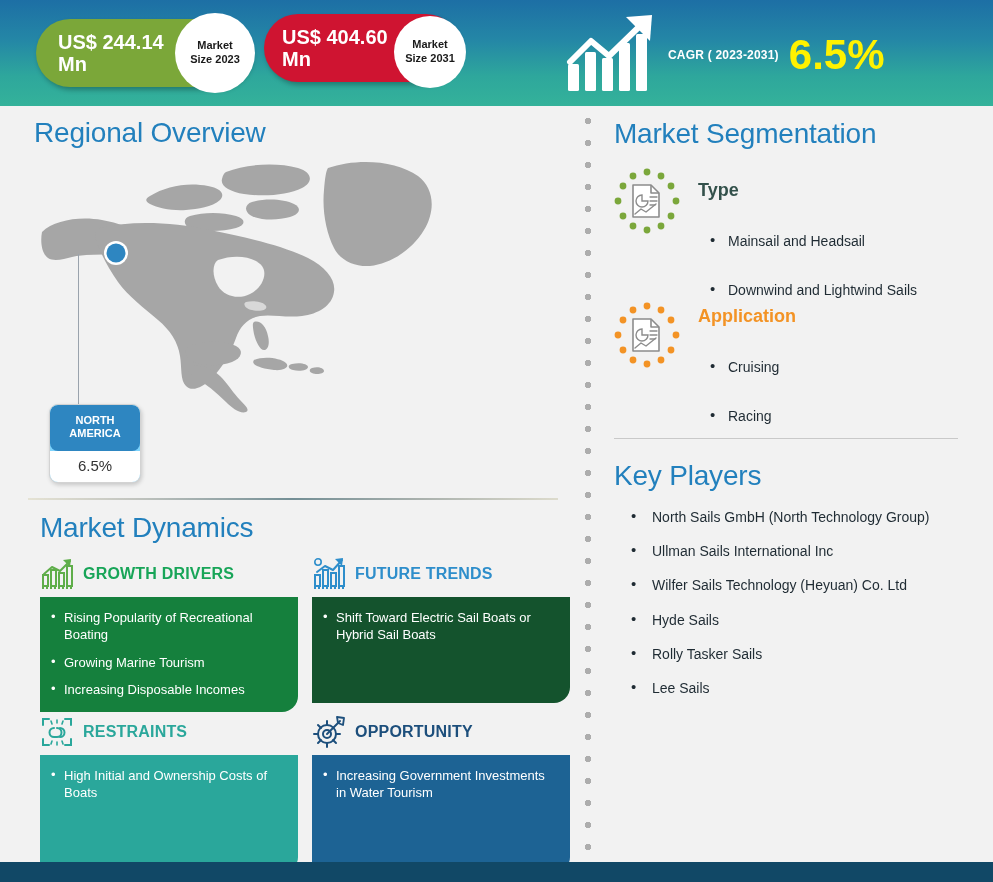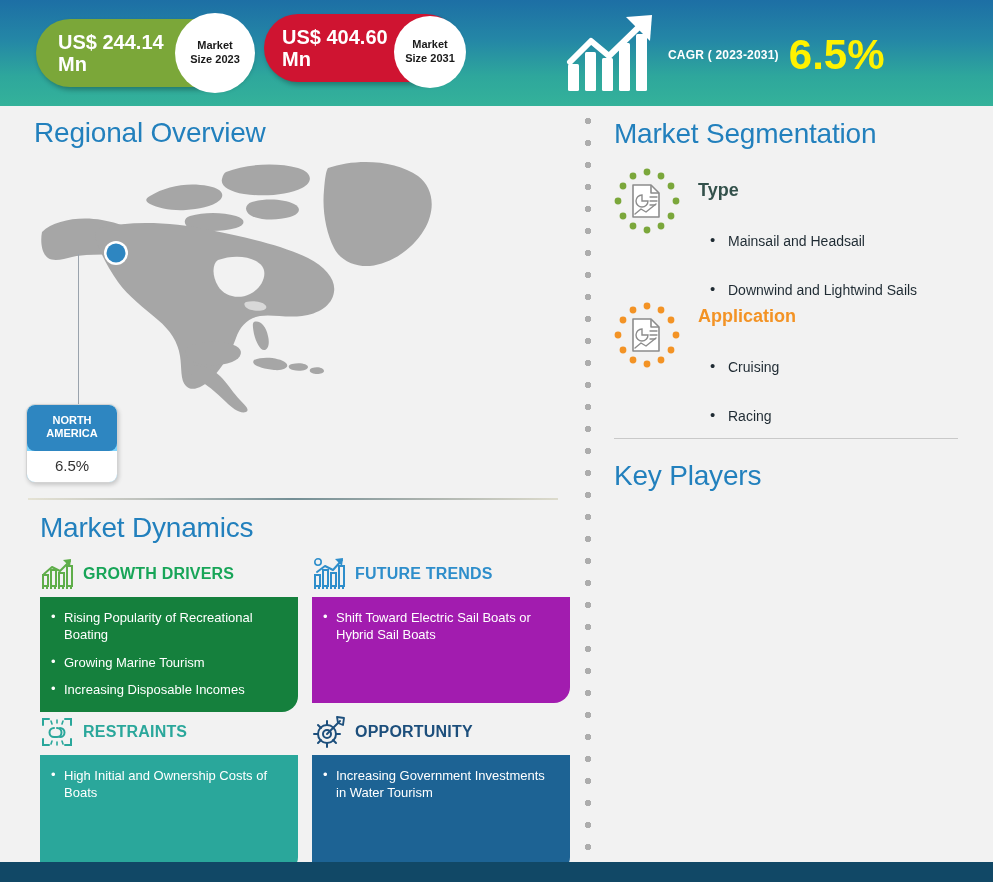--- a/index.html
+++ b/index.html
@@ -96,21 +96,21 @@
   .map-area { position: absolute; left: 40px; top: 48px; width: 400px; height: 260px; }
   .map-area svg { display: block; }
   .leader-line {
     position: absolute;
     left: 78px; top: 148px;
     width: 1px; height: 158px;
     background: #9aa3ad;
   }
   .callout {
     position: absolute;
-    left: 26px; top: 298px;
+    left: 49px; top: 298px;
     width: 92px;
     border-radius: 9px;
     background: #7dd3fc;
     border: 1px solid #d3d3d3;
     box-shadow: 1px 2px 4px rgba(0,0,0,0.18);
     overflow: hidden;
   }
   .callout-head {
     background: #2e86c1;
     color: #ffffff;
@@ -183,21 +183,21 @@
   }
   .dyn-box li:last-child { margin-bottom: 0; }
   .dyn-box li::before {
     content: "\2022";
     position: absolute;
     left: 1px; top: -1px;
     font-size: 13px;
     color: #ffffff;
   }
   .box-green { background: #15803d; min-height: 106px; }
-  .box-blue  { background: #a21caf; min-height: 106px; }
+  .box-blue  { background: #14532d; min-height: 106px; }
   .box-teal  { background: #2aa79b; min-height: 118px; }
   .box-navy  { background: #1d6394; min-height: 118px; }
 
   .lbl-green { color: #18a558; }
   .lbl-blue  { color: #2e8ecb; }
   .lbl-teal  { color: #2aa79b; }
   .lbl-navy  { color: #1d4f7c; }
 
   
   .dotted-divider {
@@ -597,17 +597,25 @@
           <li>Cruising</li>
           <li>Racing</li>
         </ul>
       </div>
     </div>
 
     <div id="seg-divider"></div>
 
     <div class="section-title" id="players-title">Key Players</div>
 
+    <ul class="players-list">
+      <li>North Sails GmbH (North Technology Group)</li>
+      <li>Ullman Sails International Inc</li>
+      <li>Wilfer Sails Technology (Heyuan) Co. Ltd</li>
+      <li>Hyde Sails</li>
+      <li>Rolly Tasker Sails</li>
+      <li>Lee Sails</li>
+    </ul>
   </div>
 
   <div class="footer-bar"></div>
 
 </div>
 
 </body></html>

